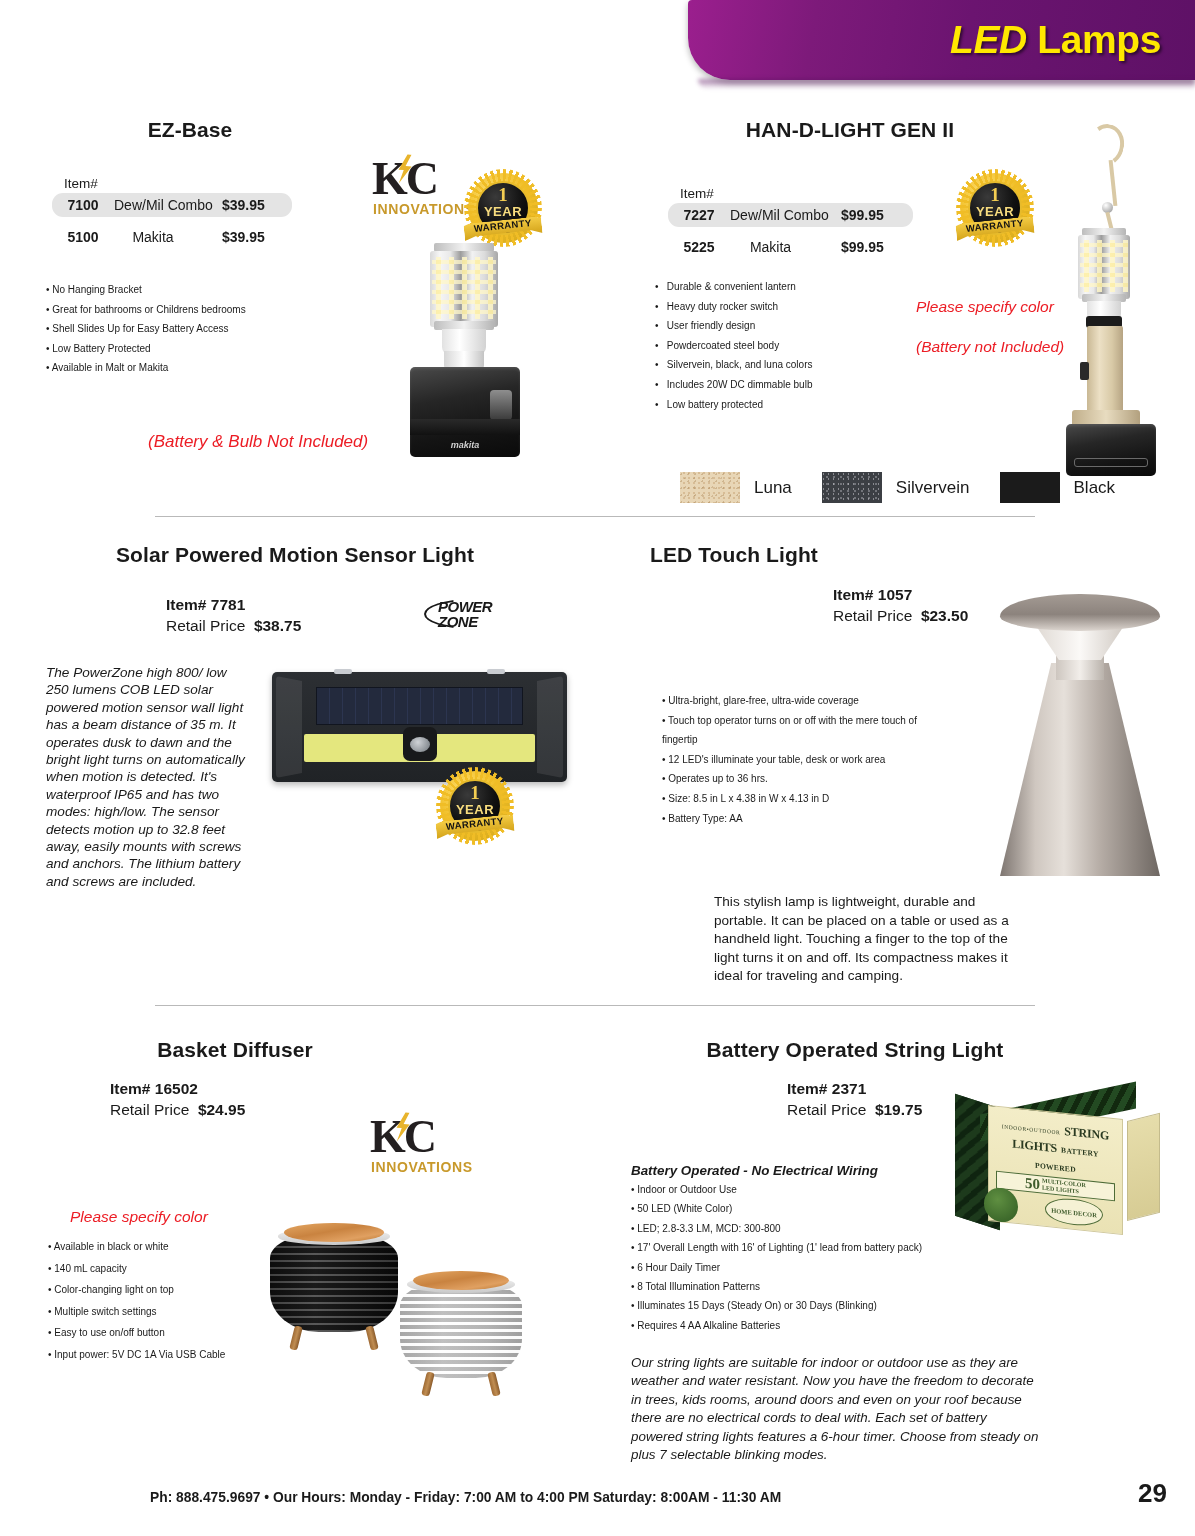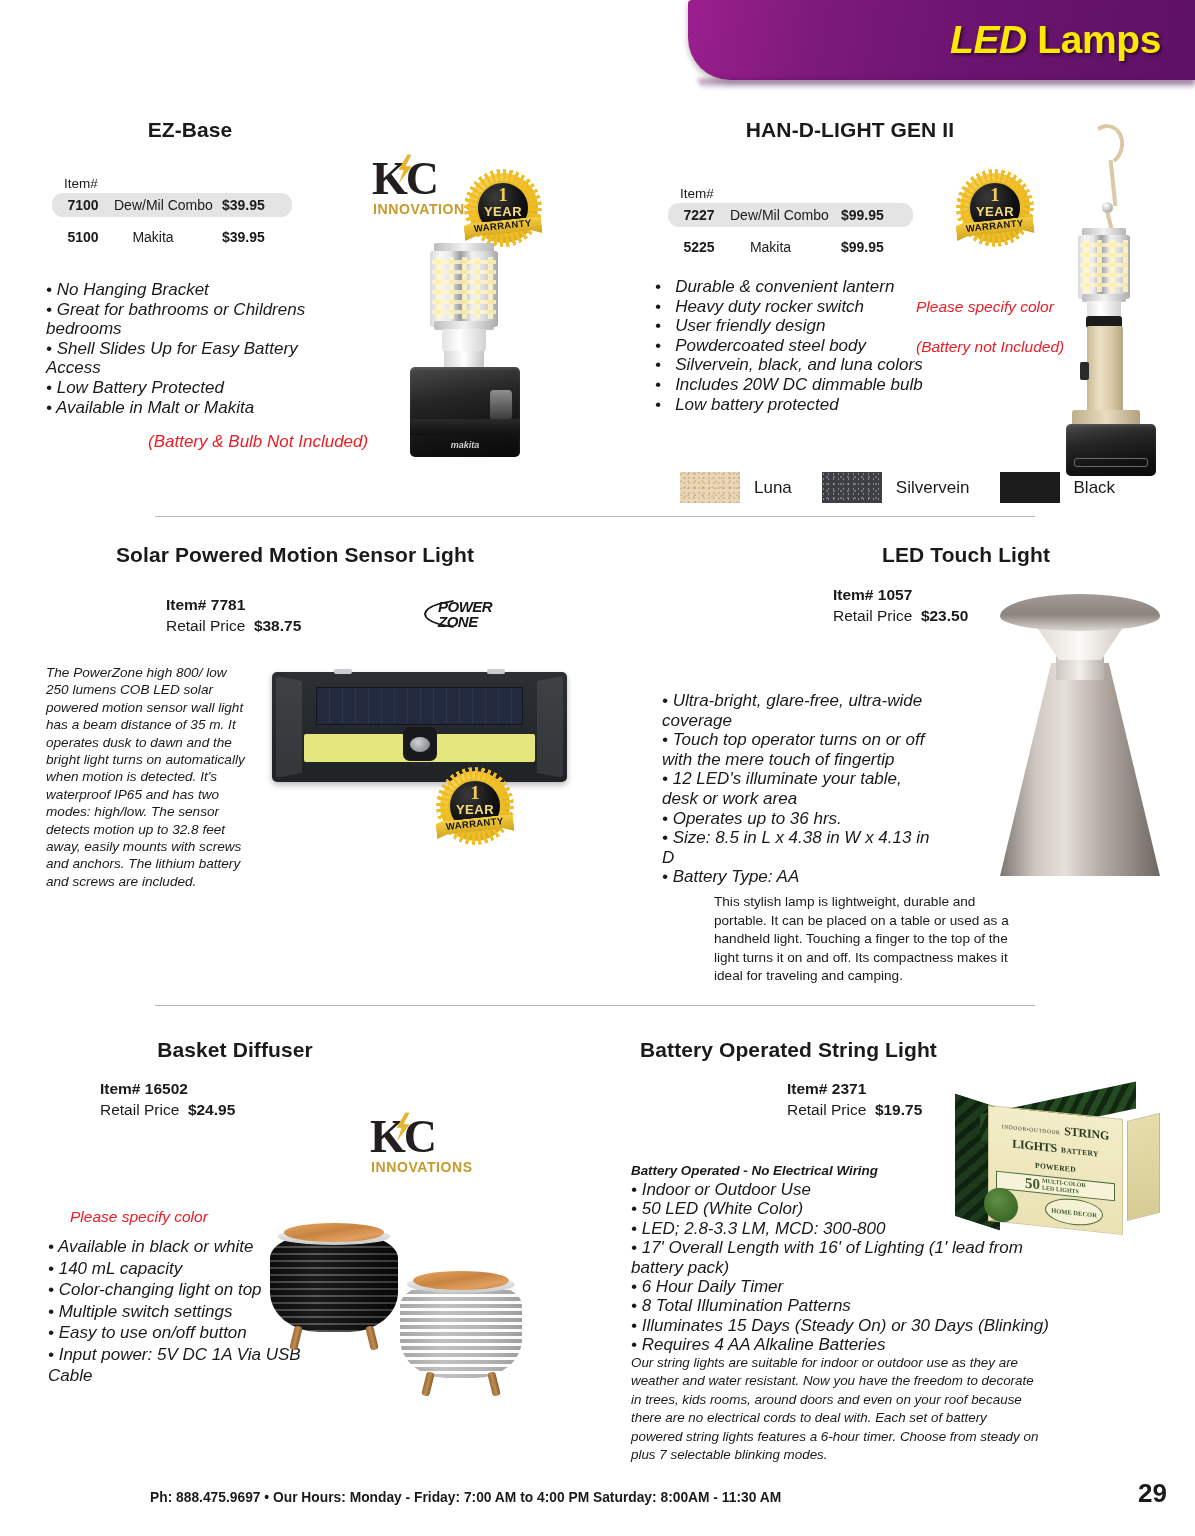--- a/index.html
+++ b/index.html
@@ -32,21 +32,21 @@
     letter-spacing: -.4px;
     text-shadow: 2px 2px 3px rgba(0,0,0,.55);
     white-space: nowrap;
   }
   .banner-title .em { font-style: italic; }
 
   
   .prod-title { font-size: 21px; font-weight: bold; letter-spacing: .1px; }
   .ital { font-style: italic; }
   .red { color: #ec1c24; }
-  .bullets { font-style: italic; font-size: 17px; line-height: 19.6px; }
+  .bullets { font-size: 10px; line-height: 19.6px; }
   .bullets li { list-style: none; text-indent: 0; }
   .bullets li::before { content: "• "; }
   .bullets.dotsp li::before { content: "•\00a0\00a0\00a0"; }
 
   
   .itemhdr { font-size: 13.5px; padding-left: 12px; margin-bottom: 2px; }
   .itemrow { display: flex; align-items: center; height: 24px; font-size: 14px; }
   .itemrow.shade { background: #e4e4e4; border-radius: 11px; }
   .itemrow .c-num { width: 62px; text-align: center; font-weight: bold; }
   .itemrow .c-name { flex: 1; }
@@ -536,21 +536,21 @@
 <div class="badge" style="position:absolute;left:440px;top:771px">
   <div class="burst"></div>
   <div class="disc"></div>
   <div class="one">1</div>
   <div class="yr">YEAR</div>
   <div class="ribbon">
     <span>WARRANTY</span>
   </div>
 </div>
 
-<div style="position:absolute;left:650px;top:543px;width:400px;text-align:right" class="prod-title">LED Touch Light</div>
+<div style="position:absolute;left:650px;top:543px;width:400px;text-align:left" class="prod-title">LED Touch Light</div>
 
 <div class="priceblk" style="position:absolute;left:833px;top:584px">
   <div><b>Item# 1057</b></div>
   <div>
     <span>Retail Price</span>
     &nbsp;<b>$23.50</b>
   </div>
 </div>
 
 <ul class="bullets" style="position:absolute;left:662px;top:691px;width:278px">
@@ -568,21 +568,21 @@
   <div class="cone"></div>
   <div class="stem"></div>
   <div class="bell"></div>
   <div class="dish"></div>
 </div>
 
 <div class="hr" style="left:155px;top:1005px;width:880px"></div>
 
 <div style="position:absolute;left:30px;top:1038px;width:410px;text-align:center" class="prod-title">Basket Diffuser</div>
 
-<div class="priceblk" style="position:absolute;left:100px;top:1078px">
+<div class="priceblk" style="position:absolute;left:110px;top:1078px">
   <div><b>Item# 16502</b></div>
   <div>
     <span>Retail Price</span>
     &nbsp;<b>$24.95</b>
   </div>
 </div>
 
 <div class="kc" style="position:absolute;left:370px;top:1115px">
   <div class="kctext">KC</div>
   <div class="bolt"></div>
@@ -609,21 +609,21 @@
 </div>
 
 <div class="basket light" style="left:400px;top:1270px;width:122px;height:126px">
   <div class="body"></div>
   <div class="rim"></div>
   <div class="top"></div>
   <div class="leg" style="left:24px;transform:rotate(14deg)"></div>
   <div class="leg" style="right:24px;transform:rotate(-14deg)"></div>
 </div>
 
-<div style="position:absolute;left:640px;top:1038px;width:430px;text-align:left" class="prod-title">Battery Operated String Light</div>
+<div style="position:absolute;left:640px;top:1038px;width:430px;text-align:center" class="prod-title">Battery Operated String Light</div>
 
 <div class="priceblk" style="position:absolute;left:787px;top:1078px">
   <div><b>Item# 2371</b></div>
   <div>
     <span>Retail Price</span>
     &nbsp;<b>$19.75</b>
   </div>
 </div>
 
 <div class="ital" style="position:absolute;left:631px;top:1163px;font-size:13.4px;font-weight:bold">Battery Operated - No Electrical Wiring</div>

